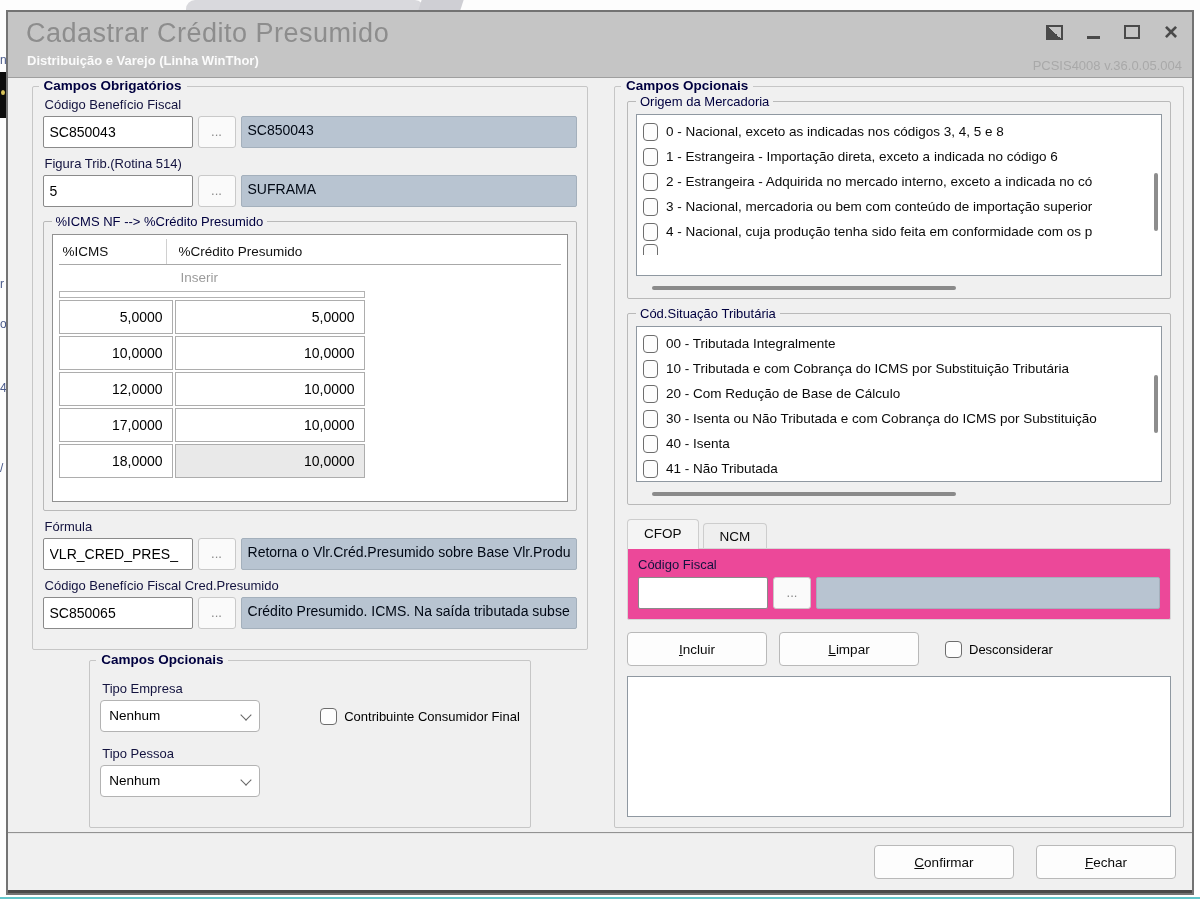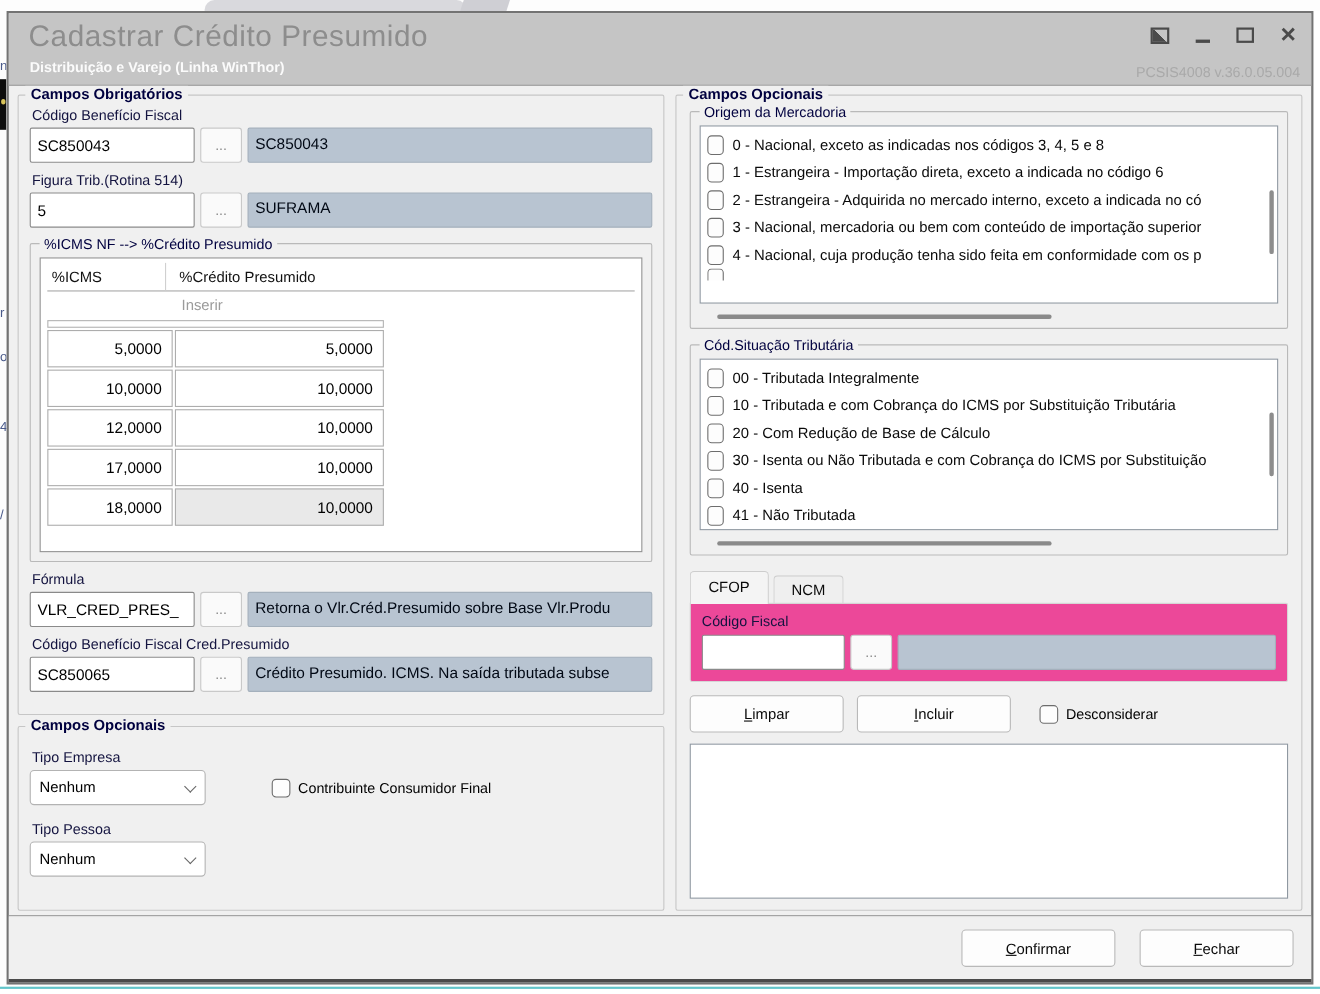--- a/index.html
+++ b/index.html
@@ -27,21 +27,21 @@
 .win-subtitle{position:absolute;left:19px;top:41px;font-size:13px;font-weight:bold;color:#fbfbfb;}
 .win-version{position:absolute;right:10px;bottom:4px;font-size:13px;color:#a9a9a9;}
 .ctls{position:absolute;right:14px;top:12px;display:flex;align-items:center;gap:24px;}
 .ico-restore{width:17px;height:15px;border:2px solid #4a4a4a;background:linear-gradient(45deg,#4a4a4a 50%,transparent 50%);}
 .ico-min{width:13px;height:3px;background:#4a4a4a;margin-top:10px;}
 .ico-max{width:16px;height:14px;border:2px solid #4a4a4a;}
 .ico-close{font-size:24px;line-height:16px;color:#4a4a4a;font-weight:bold;}
 
 
 .content{flex:1 1 auto;display:flex;padding:8px 8px 4px 8px;gap:10px;border-bottom:2px groove #e6e6e6;}
-.col-left{width:588px;display:flex;flex-direction:column;gap:10px;}
+.col-left{width:588px;display:flex;flex-direction:column;gap:10px;align-items:center;}
 .col-right{flex:1;display:flex;flex-direction:column;}
 
 
 .gbox{position:relative;border:1px solid #c6c6c6;border-radius:2px;background:#f0f0f0;}
 .gbox>.gtitle{position:absolute;top:-9px;left:6px;background:#f0f0f0;padding:0 5px;font-weight:bold;font-size:13.5px;color:#00003f;white-space:nowrap;}
 .subbox{position:relative;border:1px solid #b9b9b9;border-radius:2px;}
 .subbox>.stitle{position:absolute;top:-8px;left:8px;background:#f0f0f0;padding:0 4px;font-size:13px;color:#00003f;white-space:nowrap;}
 
 .lbl{font-size:13px;color:#13133f;margin:8px 2px 4px 2px;}
 .frow{display:flex;gap:5px;align-items:stretch;height:32px;}
@@ -295,22 +295,22 @@
         <div class="tabpanel" style="margin-top:-1px;flex:0 0 auto;">
           <div class="lbl" style="margin:2px 0 5px 0">Código Fiscal</div>
           <div class="frow">
             <input class="edit" style="width: 130px;" value="">
             <button class="dots">...</button>
             <div class="ro"></div>
           </div>
         </div>
 
         <div class="btnrow">
+          <button class="btn"><u>I</u>ncluir</button>
           <button class="btn"><u>L</u>impar</button>
-          <button class="btn"><u>I</u>ncluir</button>
           <div class="cbrow" style="margin-left:14px">
             <span class="cbx"></span>
             <span>Desconsiderar</span>
           </div>
         </div>
 
         <div class="emptylist"></div>
       </div>
     </div>
   </div>

